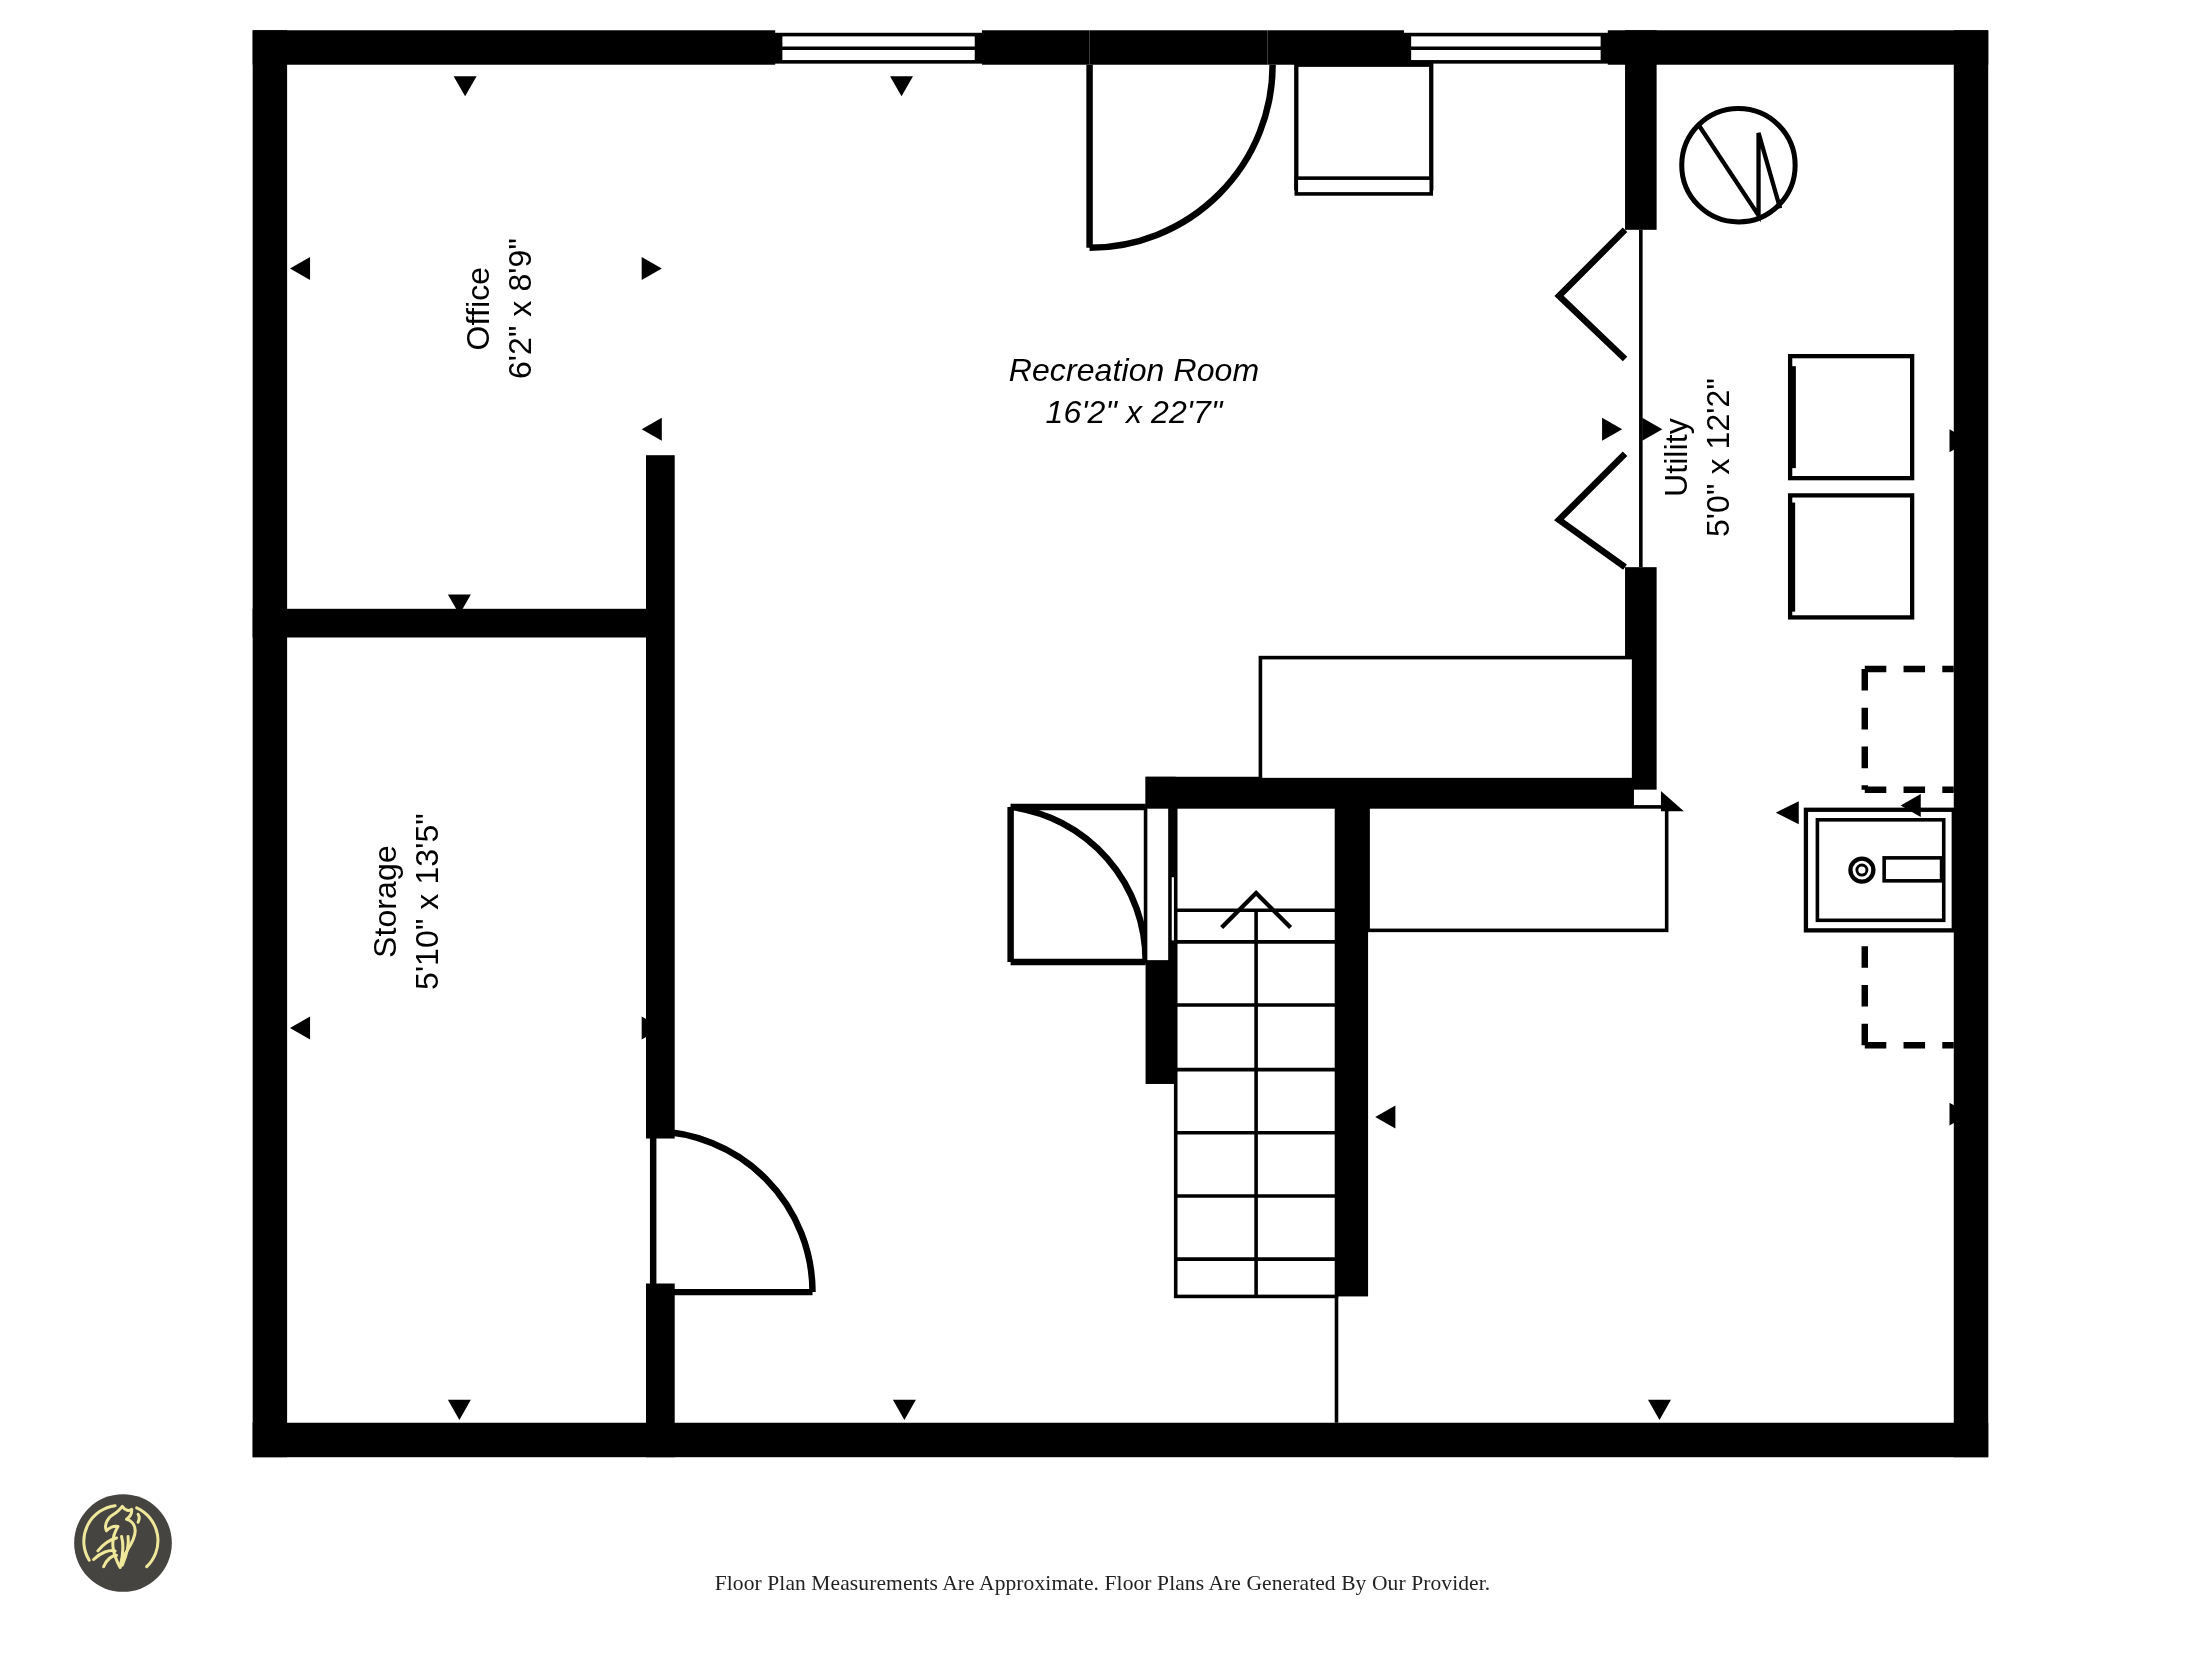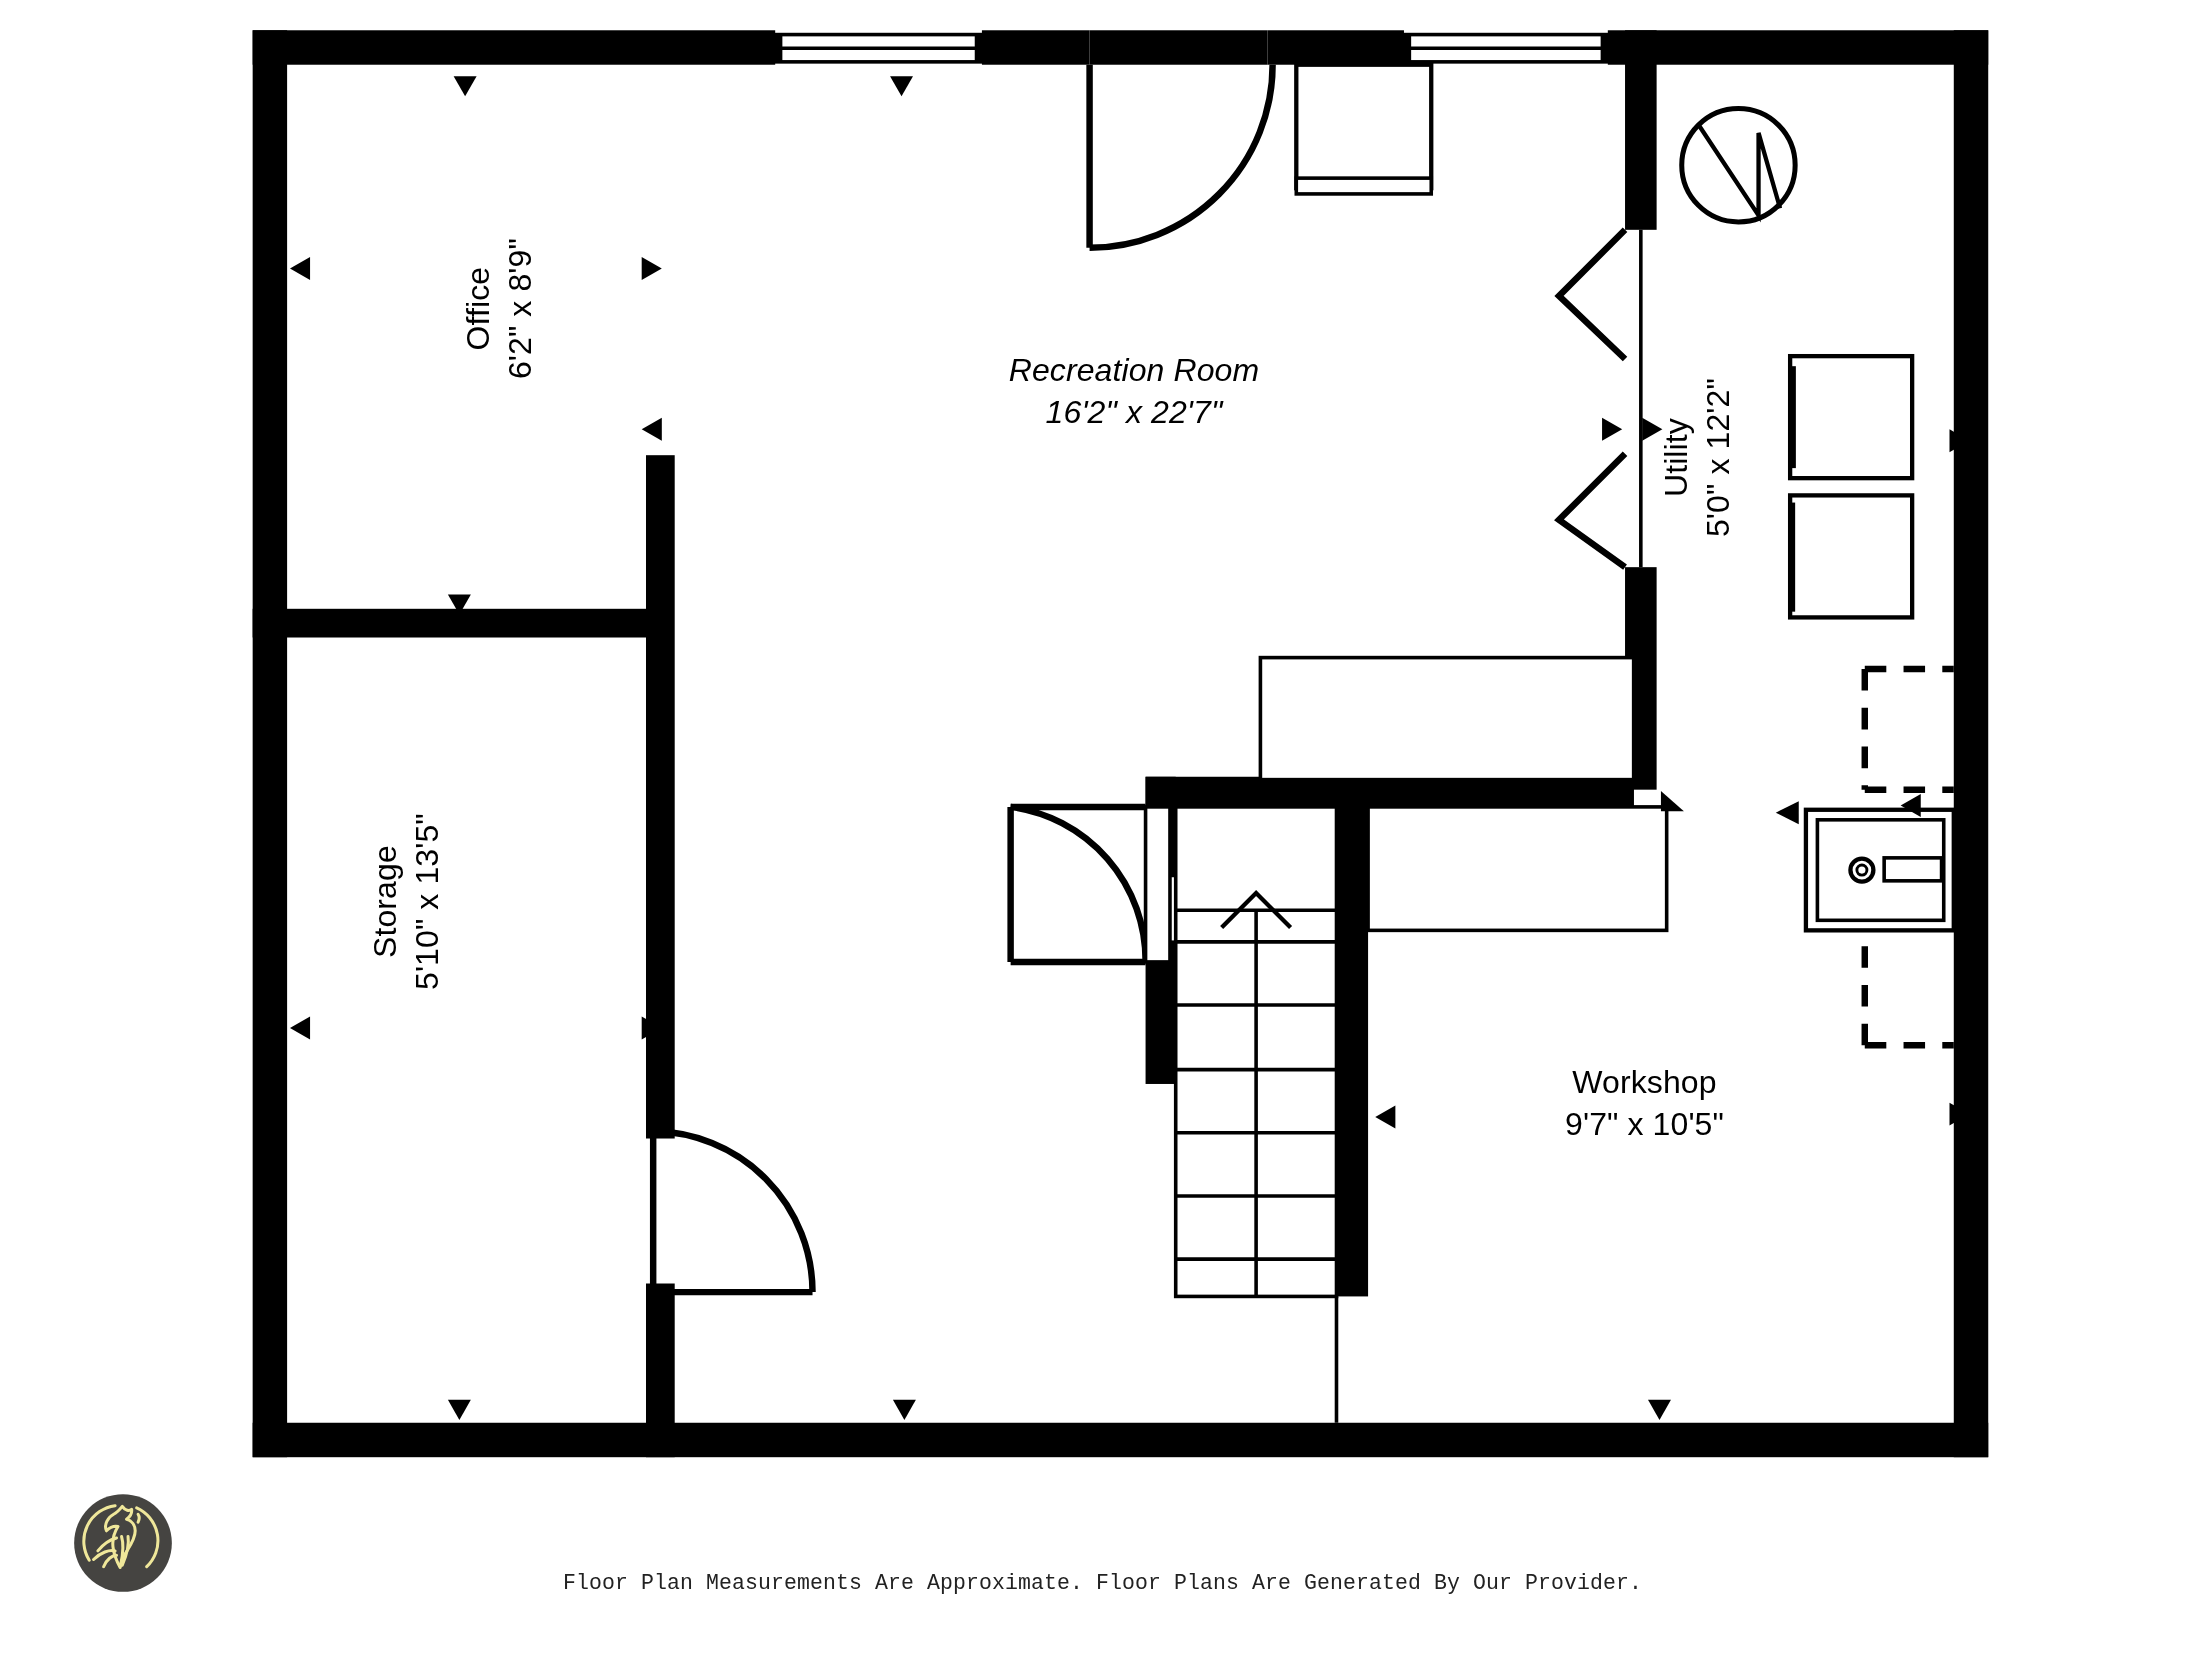--- a/index.html
+++ b/index.html
@@ -55,21 +55,21 @@
     top: 1492px;
     width: 102px;
     height: 102px;
   }
   #caption {
     position: absolute;
     left: 0;
     top: 1571px;
     width: 2205px;
     text-align: center;
-    font-family: Liberation Mono, monospace;
+    font-family: Liberation Serif, serif;
     font-size: 21.5px;
     color: #222222;
     letter-spacing: 0.1px;
   }
 </style>
 </head>
 <body>
 
 <div id="plan-root">
 
@@ -269,24 +269,20 @@
   <div class="room-label rot90" style="left:1533px; top:416px; width:330px;">
     <div class="room-name">Utility</div>
     <div class="room-dims">5'0" x 12'2"</div>
   </div>
 
   <div class="room-label rot90" style="left:220px; top:860px; width:373px;">
     <div class="room-name">Storage</div>
     <div class="room-dims">5'10" x 13'5"</div>
   </div>
 
-  <div class="room-label" style="left:1393px; top:1062px; width:503px;">
-    <div class="room-name">Workshop</div>
-    <div class="room-dims">9'7" x 10'5"</div>
-  </div>
 
   <svg id="logo" viewBox="0 0 142 142">
     <circle cx="71" cy="71" r="68" fill="#454441"></circle>
     <g fill="none" stroke="#efe79a" stroke-width="4.2" stroke-linecap="round" stroke-linejoin="round">
       <path d="M 24 95 A 50 50 0 0 1 60 19"></path>
       <path d="M 90 22 A 50 50 0 0 1 104 104"></path>
       <path d="M 70 20 C 74 26 80 27 83 24 C 84 31 80 35 76 38 C 83 40 88 46 88 54 C 88 66 80 76 74 86 C 70 93 68 99 67 105 C 62 96 58 86 57 76 C 56 66 59 56 64 48 C 59 47 53 49 48 54 C 44 46 50 35 58 31 C 62 29 66 25 70 20 Z"></path>
       <path d="M 36 82 C 44 72 54 66 62 64"></path>
       <path d="M 30 94 C 40 84 52 80 60 82"></path>
       <path d="M 44 104 C 48 94 56 88 62 88"></path>

